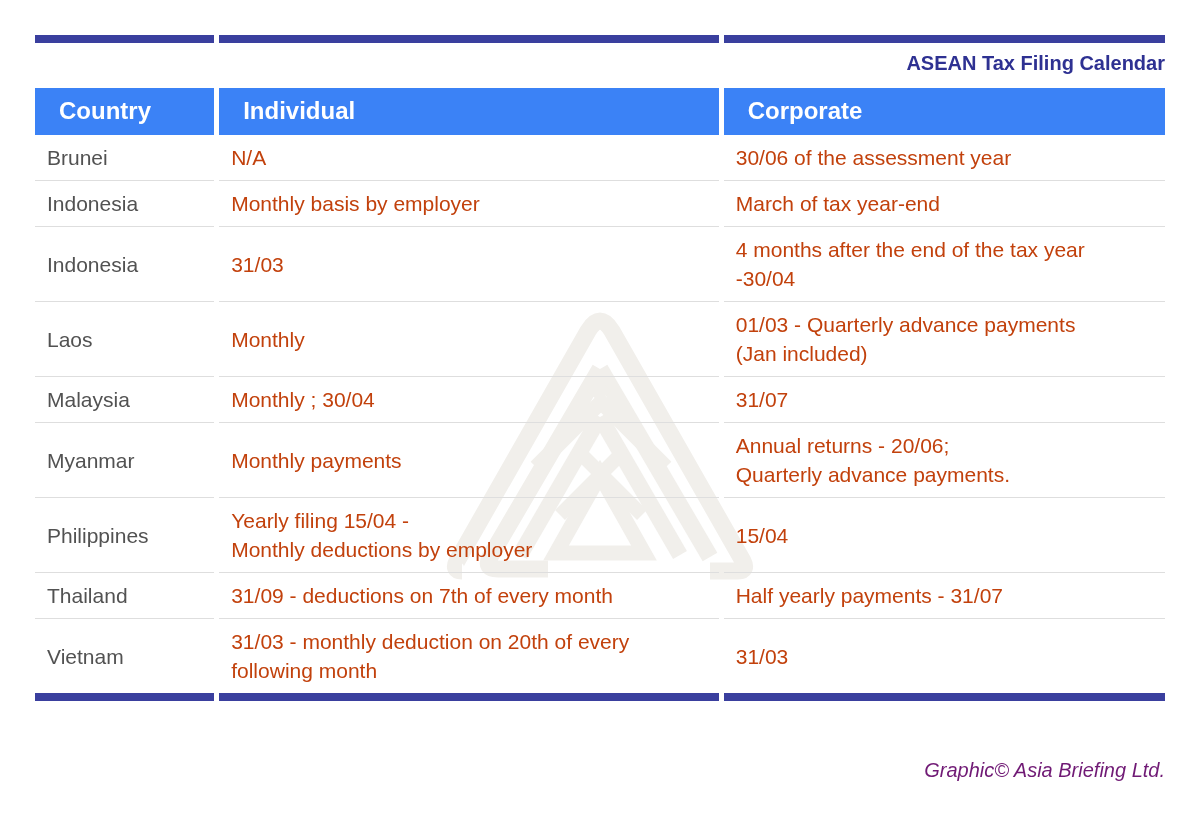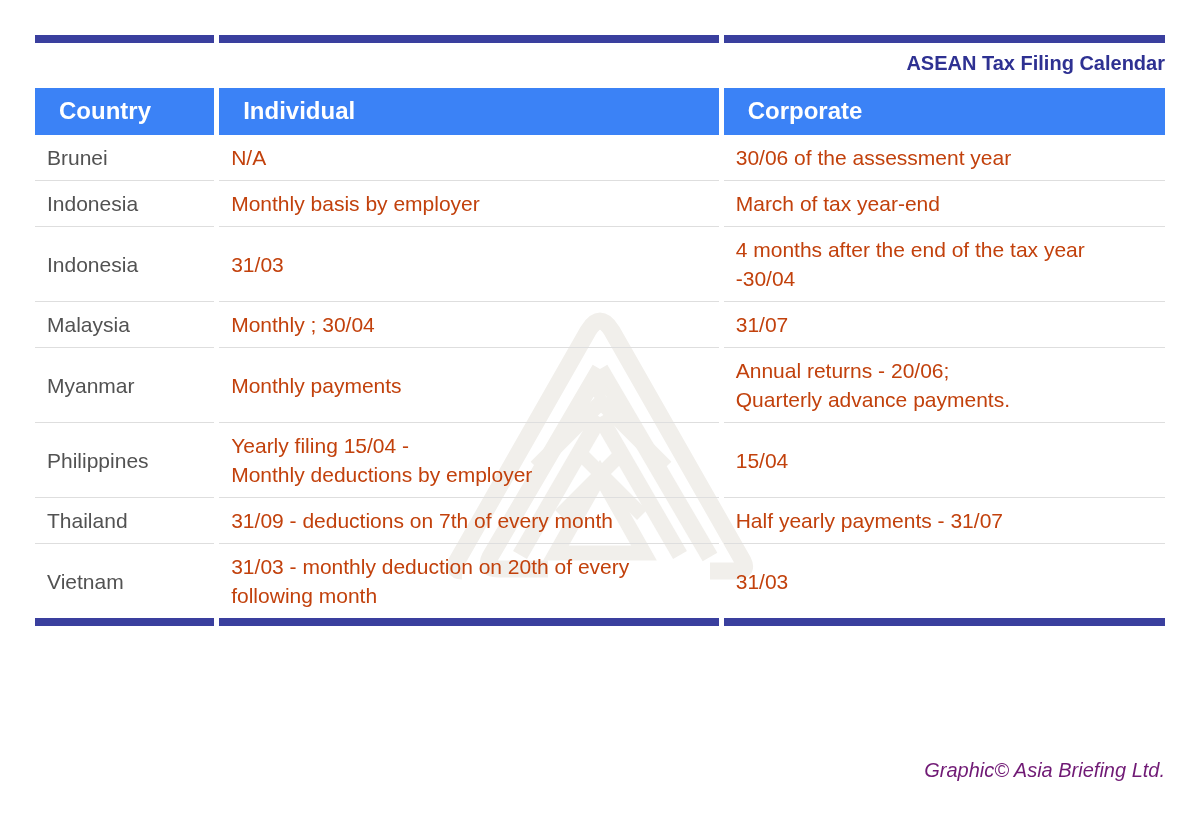--- a/index.html
+++ b/index.html
@@ -133,20 +133,26 @@
       <td>Monthly basis by employer</td>
       <td>March of tax year-end</td>
     </tr>
     <tr class="data-row">
       <td class="country-cell">Indonesia</td>
       <td>31/03</td>
       <td>4 months after the end of the tax year
 -30/04</td>
     </tr>
     <tr class="data-row">
+      <td class="country-cell">Laos</td>
+      <td>Monthly</td>
+      <td>01/03 - Quarterly advance payments
+(Jan included)</td>
+    </tr>
+    <tr class="data-row">
       <td class="country-cell">Malaysia</td>
       <td>Monthly ; 30/04</td>
       <td>31/07</td>
     </tr>
     <tr class="data-row">
       <td class="country-cell">Myanmar</td>
       <td>Monthly payments</td>
       <td>Annual returns - 20/06;
 Quarterly advance payments.</td>
     </tr>

